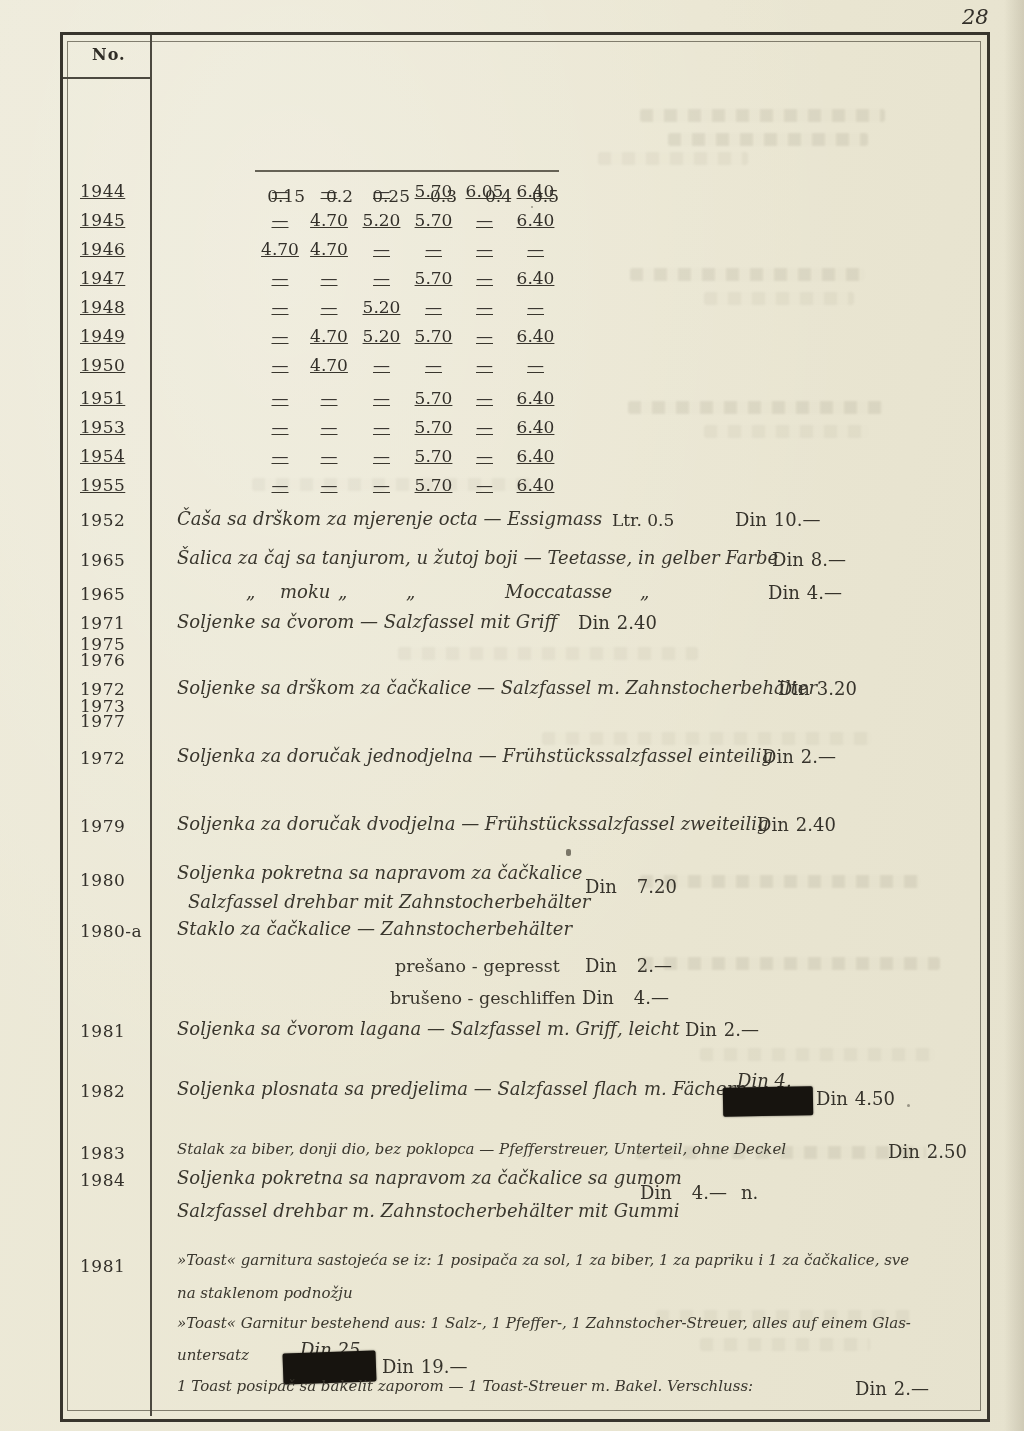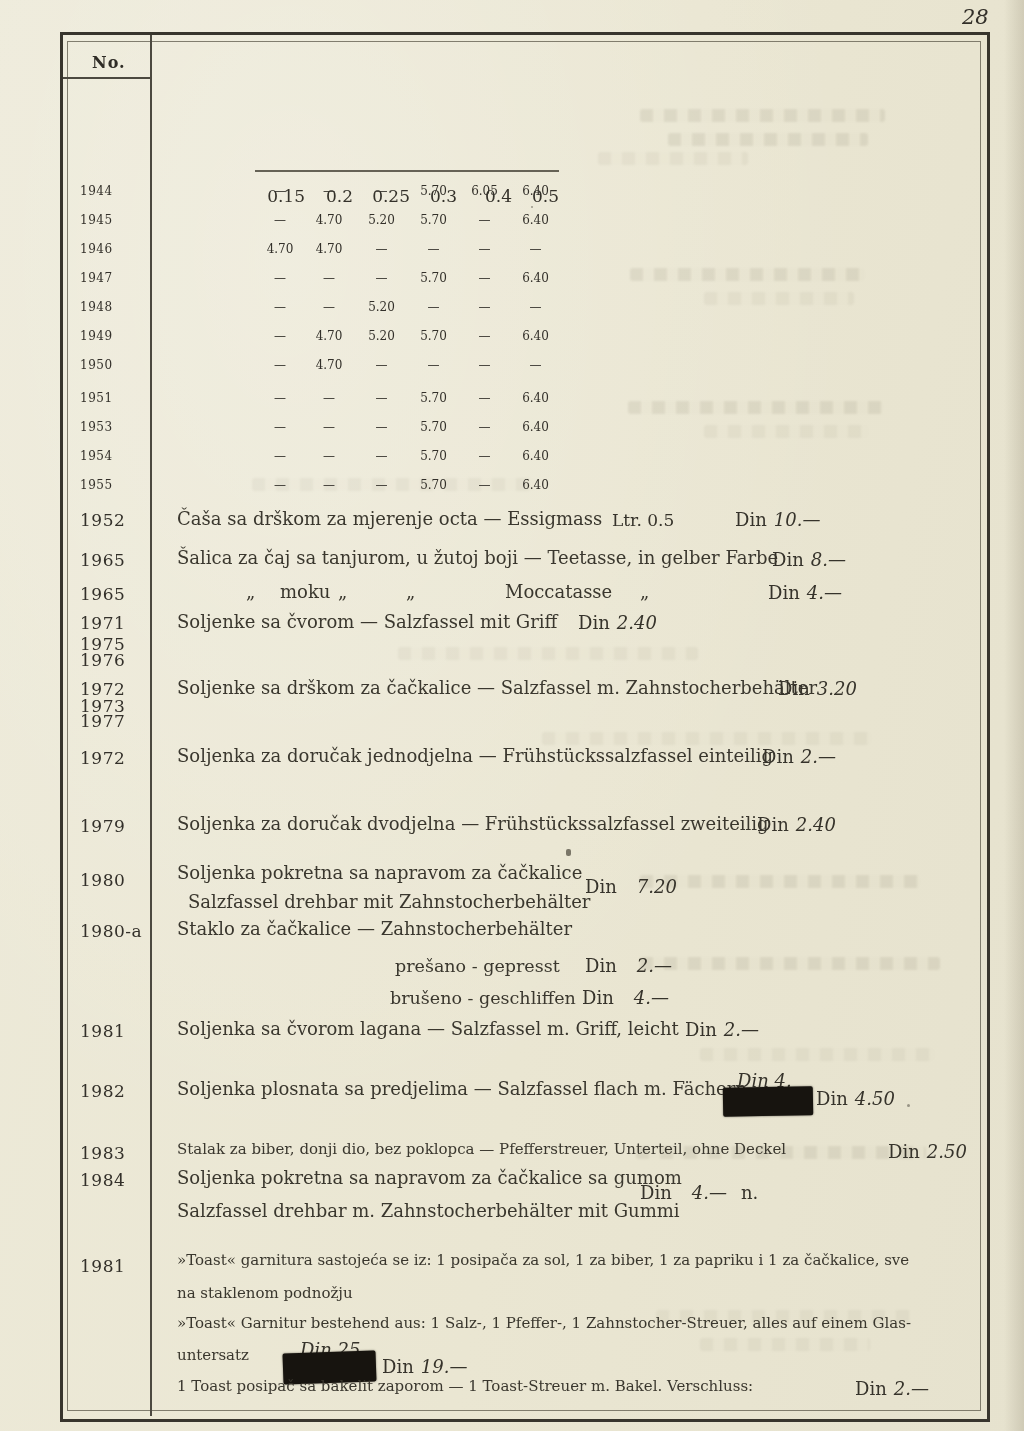--- a/index.html
+++ b/index.html
@@ -11,42 +11,42 @@
     font-family:"DejaVu Serif","Liberation Serif",serif;
     color:#39362d;
   }
   .edge-shade{position:absolute;right:0;top:0;width:20px;height:100%;
     background:linear-gradient(to left, rgba(115,105,82,.20), rgba(115,105,82,0));}
   .page-num{position:absolute;left:962px;top:5px;font-style:italic;font-size:21px;color:#33302a;}
   .frame-outer{position:absolute;left:60px;top:32px;width:924px;height:1384px;border:3px solid #38352d;}
   .frame-inner{position:absolute;left:67px;top:41px;width:912px;height:1368px;border:1px solid rgba(92,88,74,.75);}
   .no-divider{position:absolute;left:150px;top:35px;width:2px;height:1381px;background:#4c4940;}
   .no-underline{position:absolute;left:63px;top:77px;width:87px;height:2px;background:#4c4940;}
-  .no-label{position:absolute;left:92px;top:53px;font-weight:bold;font-size:16px;letter-spacing:1px;color:#2f2c26;}
+  .no-label{position:absolute;left:92px;top:45px;font-weight:bold;font-size:16px;letter-spacing:1px;color:#2f2c26;}
 
   .pt-title{position:absolute;left:177px;top:101px;font-style:italic;font-size:19px;white-space:nowrap;color:#343128;}
   .press-grid{position:absolute;left:80px;top:140px;width:560px;}
   .pt-head,.pt-row{display:grid;grid-template-columns:175px 50px 48px 57px 47px 55px 47px;align-items:center;}
   .pt-head{height:30px;font-size:17px;}
   .pt-head span{text-align:right;color:#34312a;margin-top:46px;}
   .pt-head .blank{text-align:left;}
   .size-underline{margin-left:175px;width:304px;height:2px;background:rgba(78,74,62,.85);}
   .pt-rows{margin-top:4px;}
-  .pt-row{height:29px;font-size:12px;}
+  .pt-row{height:29px;font-size:17px;text-decoration:underline;}
   .pt-no{text-align:left;color:#33302a;letter-spacing:.5px;}
   .pt-val{text-align:center;color:#33302a;}
 
   .item-no{position:absolute;font-size:17px;letter-spacing:.5px;color:#33302a;white-space:nowrap;}
-  .desc{position:absolute;font-size:18px;white-space:nowrap;color:#3a372e;}
+  .desc{position:absolute;font-style:italic;font-size:18px;white-space:nowrap;color:#3a372e;}
   .desc-sm{font-size:15px;}
   .rm{font-style:normal;}
   .it{font-style:italic;}
   .qty{position:absolute;font-size:17px;color:#36332b;white-space:nowrap;}
   .price{position:absolute;font-size:18px;white-space:nowrap;color:#36332b;}
-  .price .amt{font-style:italic;margin-left:7px;}
+  .price .amt{margin-left:7px;}
   .price.wide .amt{margin-left:20px;}
   .price .sfx{font-style:normal;margin-left:14px;}
   .sublabel{position:absolute;font-size:17.5px;color:#3a372e;white-space:nowrap;}
   .redact{position:absolute;background:#17140f;border-radius:2px;box-shadow:0 0 2px rgba(20,17,12,.6);}
   .ghost{position:absolute;height:13px;opacity:.28;filter:blur(1.2px);border-radius:3px;
     background:repeating-linear-gradient(90deg, rgba(118,112,90,.45) 0 13px, rgba(118,112,90,.05) 13px 24px);}
   .ghost.lite{opacity:.16;}
   .speck{position:absolute;background:#4a463b;border-radius:50%;}
 </style>
 </head>

